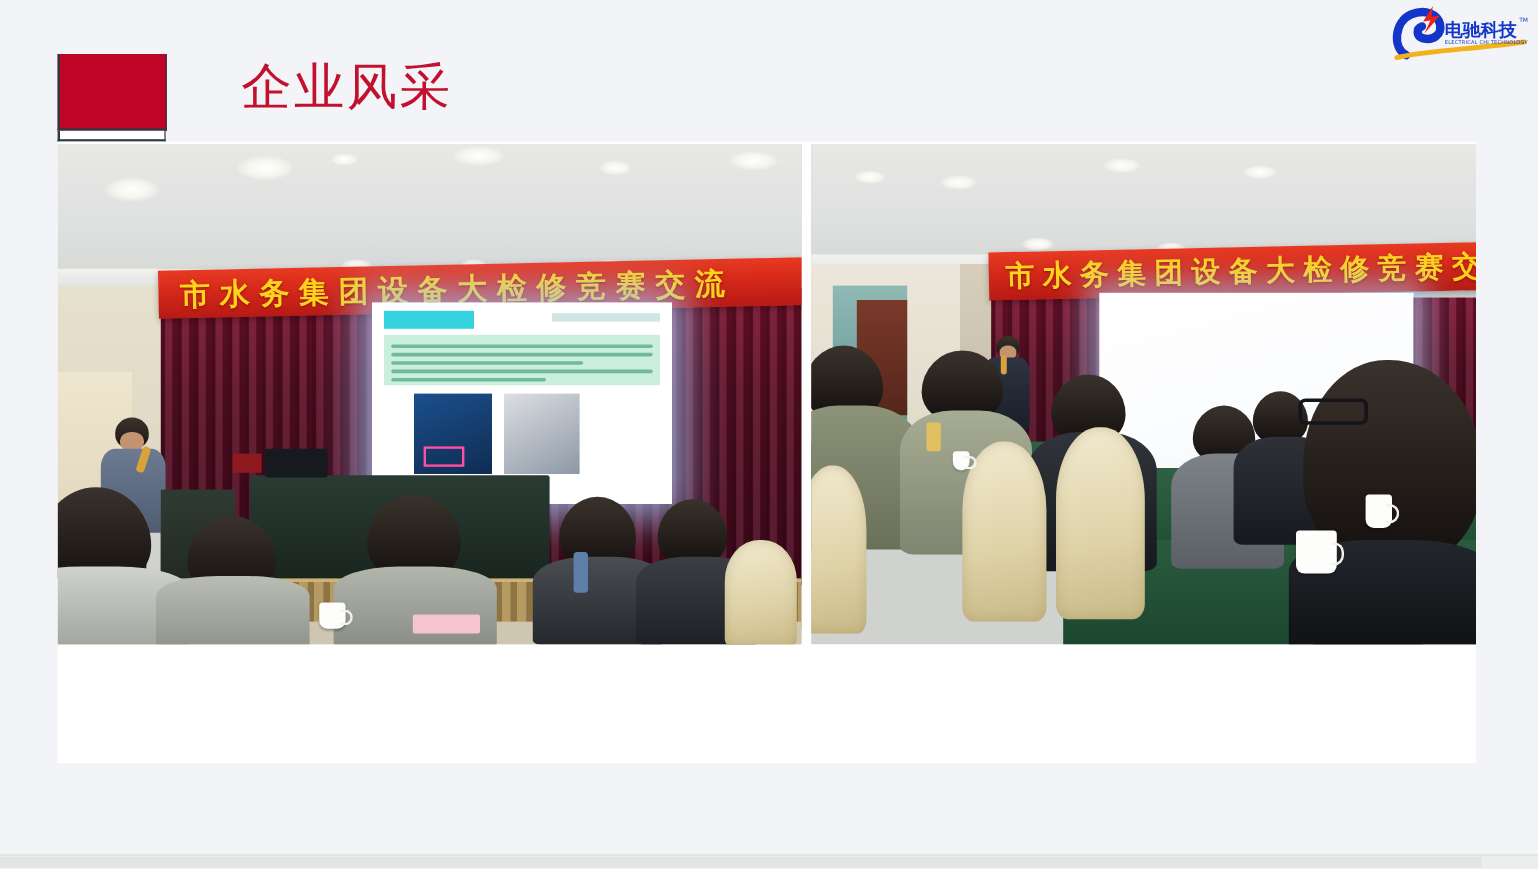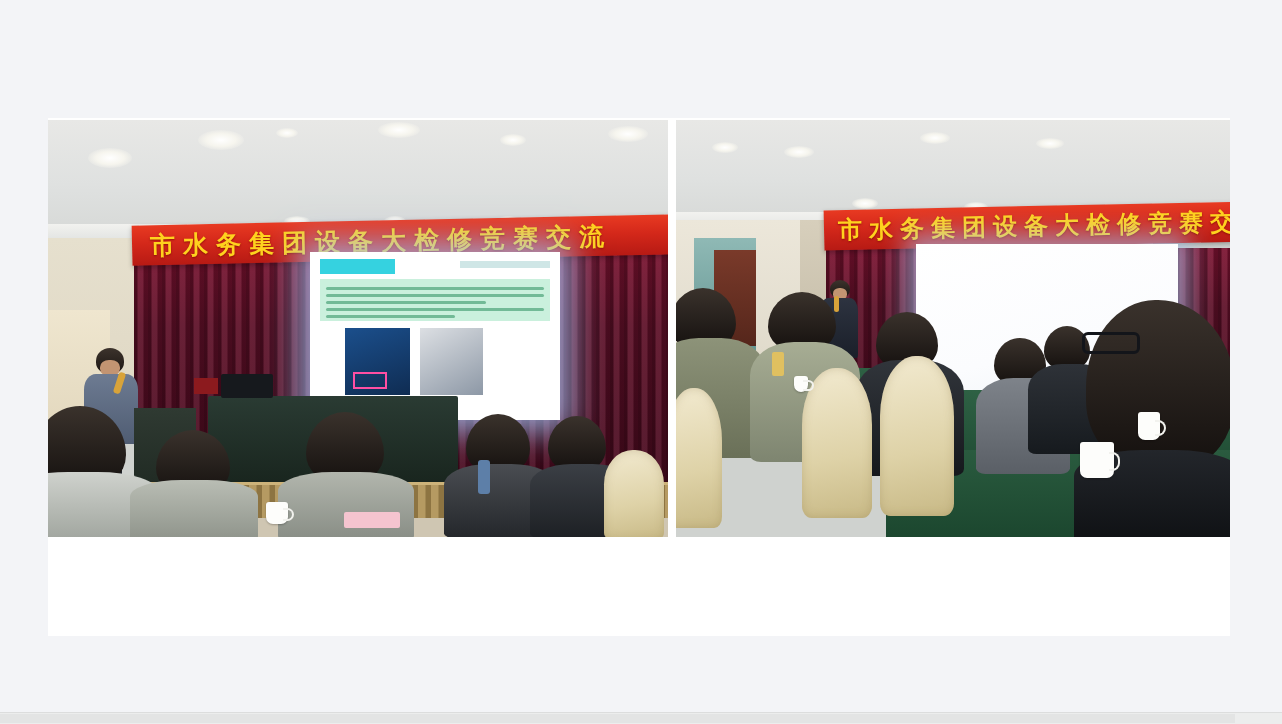--- a/index.html
+++ b/index.html
@@ -318,21 +318,42 @@
     width: 1235px; height: 9px;
     background: #e3e4e4;
     border-radius: 0;
   }
 </style>
 </head>
 <body>
 
 <div class="page">
 
-
+  <div class="brand-logo" title="电驰科技">
+    <svg viewBox="0 0 118 52" width="118" height="52" aria-hidden="true">
+
+      <path d="M14 44 C2 38 4 16 18 10 C30 5 40 10 42 18 C44 27 36 32 28 30 C22 28 22 22 27 20" fill="none" stroke="#1436c8" stroke-width="7" stroke-linecap="round"></path>
+
+      <path d="M36 3 L28 16 L34 15 L29 26 L42 11 L35 12 Z" fill="#e8211a"></path>
+
+      <path d="M6 46 C30 40 70 39 112 33" fill="none" stroke="#f0b21e" stroke-width="4" stroke-linecap="round"></path>
+
+      <text x="46" y="28" font-family="DejaVu Sans, sans-serif" font-size="15" font-weight="700" fill="#1436c8">电驰科技</text>
+
+      <text x="46" y="35" font-family="DejaVu Sans, sans-serif" font-size="4.2" letter-spacing="0.2" fill="#1436c8">ELECTRICAL CHI TECHNOLOGY</text>
+      <text x="108" y="16" font-family="DejaVu Sans, sans-serif" font-size="5" fill="#1436c8">TM</text>
+    </svg>
+  </div>
+
+  <div class="header">
+    <div class="red-block">
+      <div class="under-strip"></div>
+    </div>
+    <div class="page-title">企业风采</div>
+  </div>
 
   <div class="card">
 
     <div class="photo-row">
 
       <div class="photo photo-a">
         <div class="photo-inner">
 
           <div class="ceiling" style="height:118px;"></div>
           <div class="ceiling-lip" style="top:104px;height:16px;"></div>

